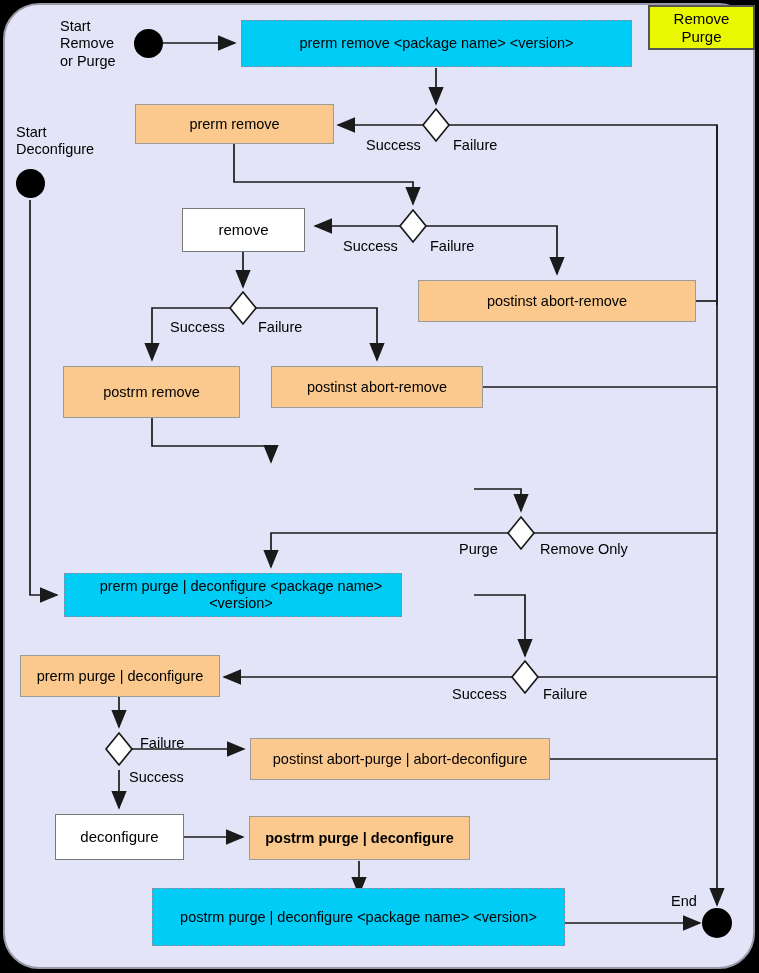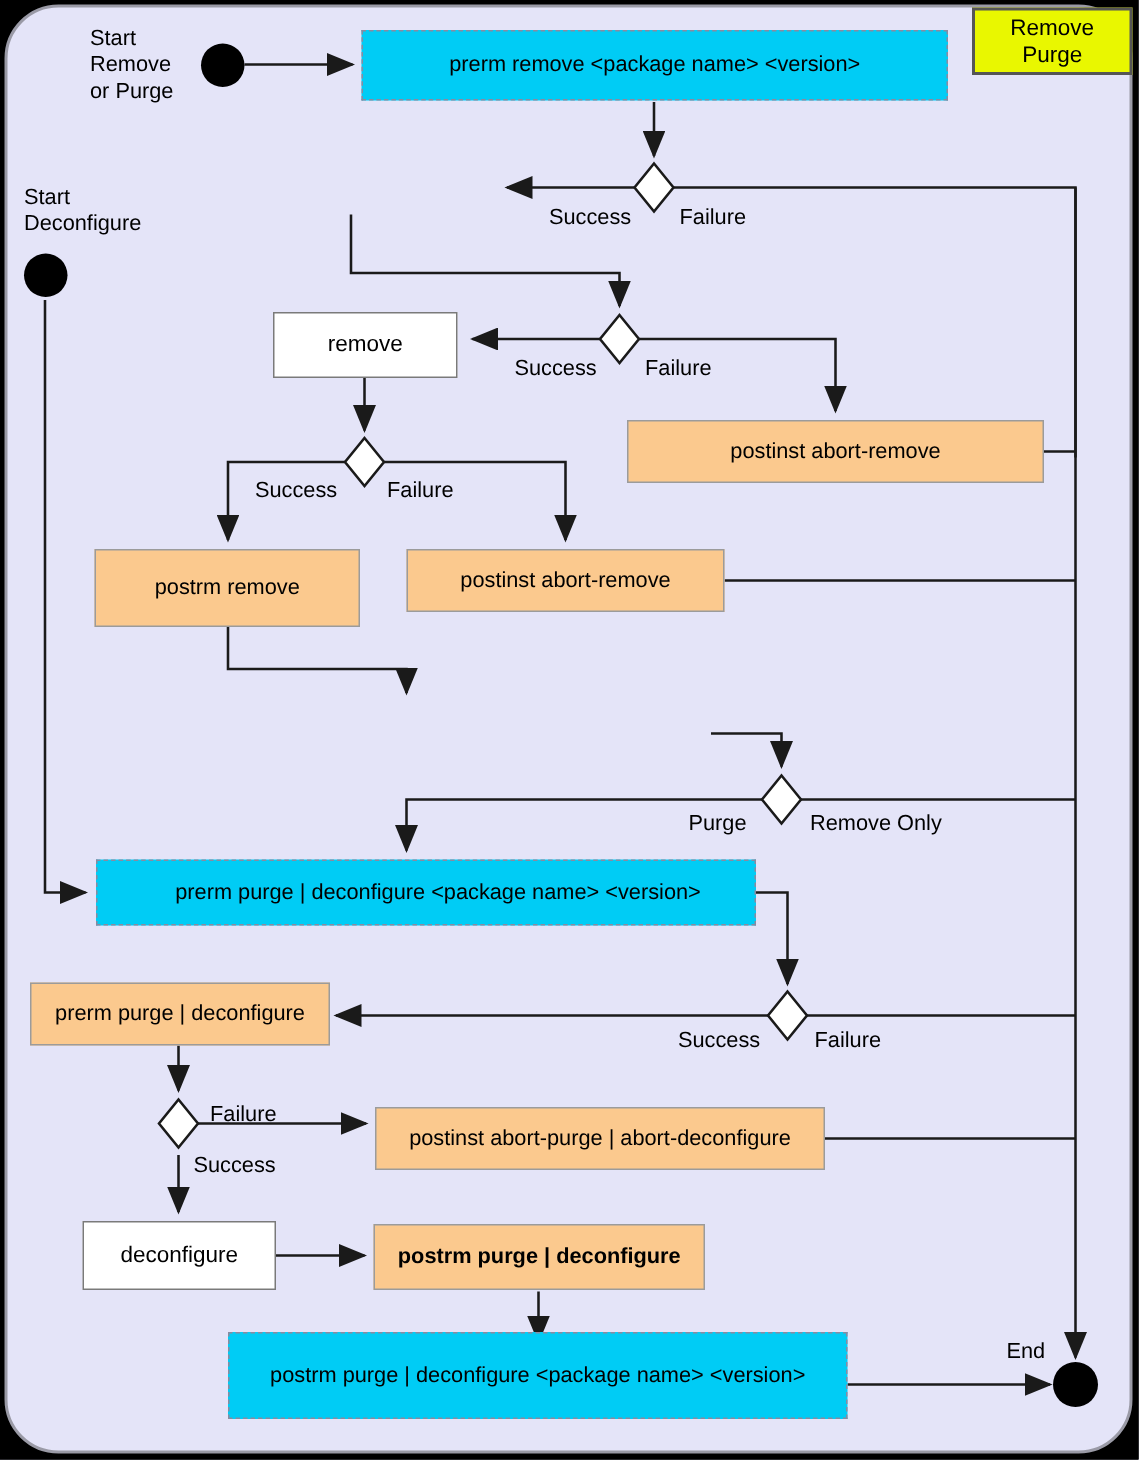--- a/index.html
+++ b/index.html
@@ -113,31 +113,32 @@
 
   <div class="startnode" style="left:16px;top:169px;width:29px;height:29px;"></div>
   <div class="lbl multi" style="left:16px;top:124px;text-align:left;">Start
 Deconfigure</div>
 
   <div class="endnode" style="left:702px;top:908px;width:30px;height:30px;"></div>
   <div class="lbl" style="left:671px;top:893px;">End</div>
 
   <div class="node cyan" style="left:241px;top:20px;width:391px;height:47px;">prerm remove &lt;package name&gt; &lt;version&gt;</div>
 
+  <div class="node orange" style="left:135px;top:104px;width:199px;height:40px;">prerm remove</div>
 
   <div class="node white" style="left:182px;top:208px;width:123px;height:44px;">remove</div>
 
   <div class="node orange" style="left:418px;top:280px;width:278px;height:42px;">postinst abort-remove</div>
 
   <div class="node orange" style="left:63px;top:366px;width:177px;height:52px;">postrm remove</div>
 
   <div class="node orange" style="left:271px;top:366px;width:212px;height:42px;">postinst abort-remove</div>
 
 
-  <div class="node cyan" style="left:64px;top:573px;width:440px;height:44px;padding-left:16px;">prerm purge | deconfigure &lt;package name&gt; &lt;version&gt;</div>
+  <div class="node cyan" style="left:64px;top:573px;width:338px;height:44px;padding-left:16px;">prerm purge | deconfigure &lt;package name&gt; &lt;version&gt;</div>
 
   <div class="node orange" style="left:20px;top:655px;width:200px;height:42px;">prerm purge | deconfigure</div>
 
   <div class="node orange" style="left:250px;top:738px;width:300px;height:42px;">postinst abort-purge | abort-deconfigure</div>
 
   <div class="node white" style="left:55px;top:814px;width:129px;height:46px;">deconfigure</div>
 
   <div class="node orange" style="left:249px;top:816px;width:221px;height:44px;font-weight:bold;">postrm purge | deconfigure</div>
 
   <div class="node cyan" style="left:152px;top:888px;width:413px;height:58px;">postrm purge | deconfigure &lt;package name&gt; &lt;version&gt;</div>

